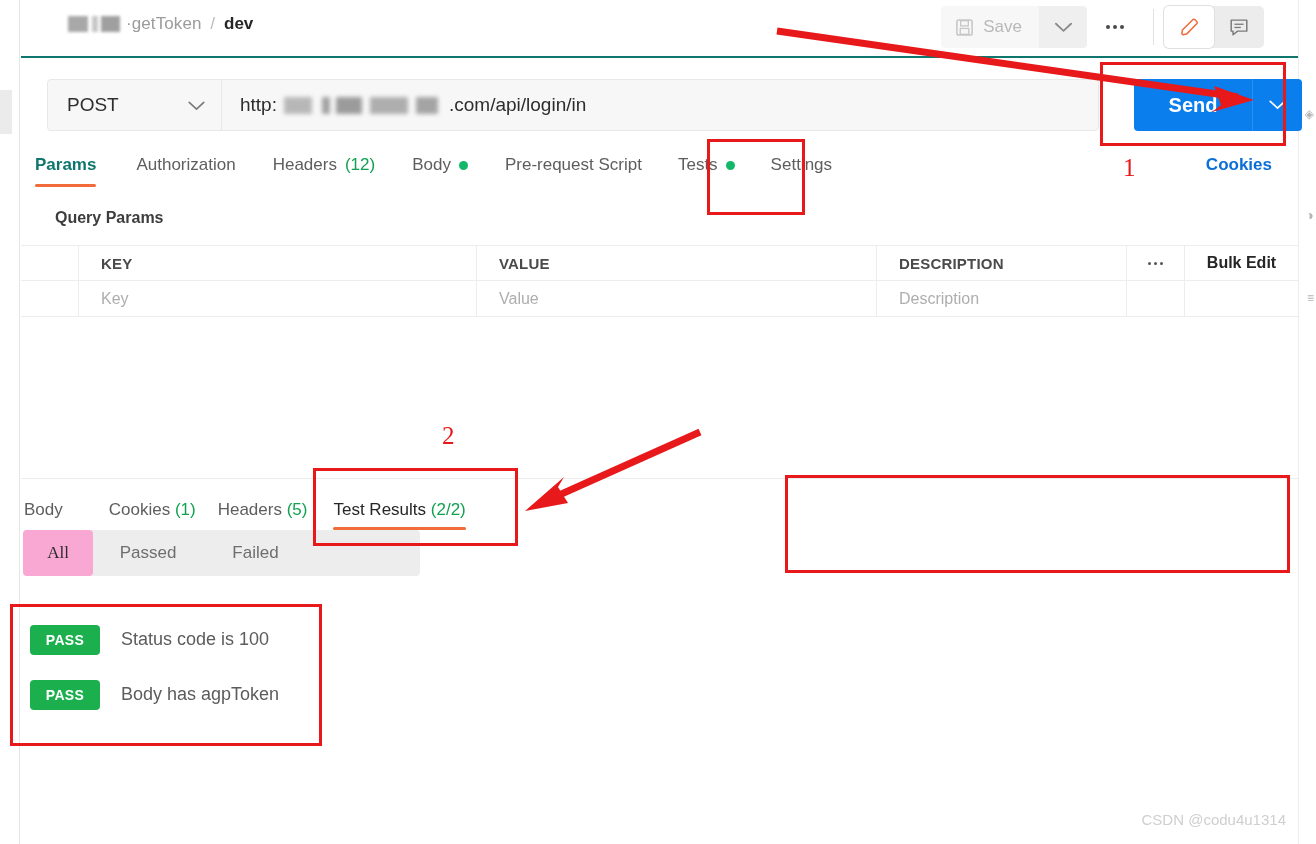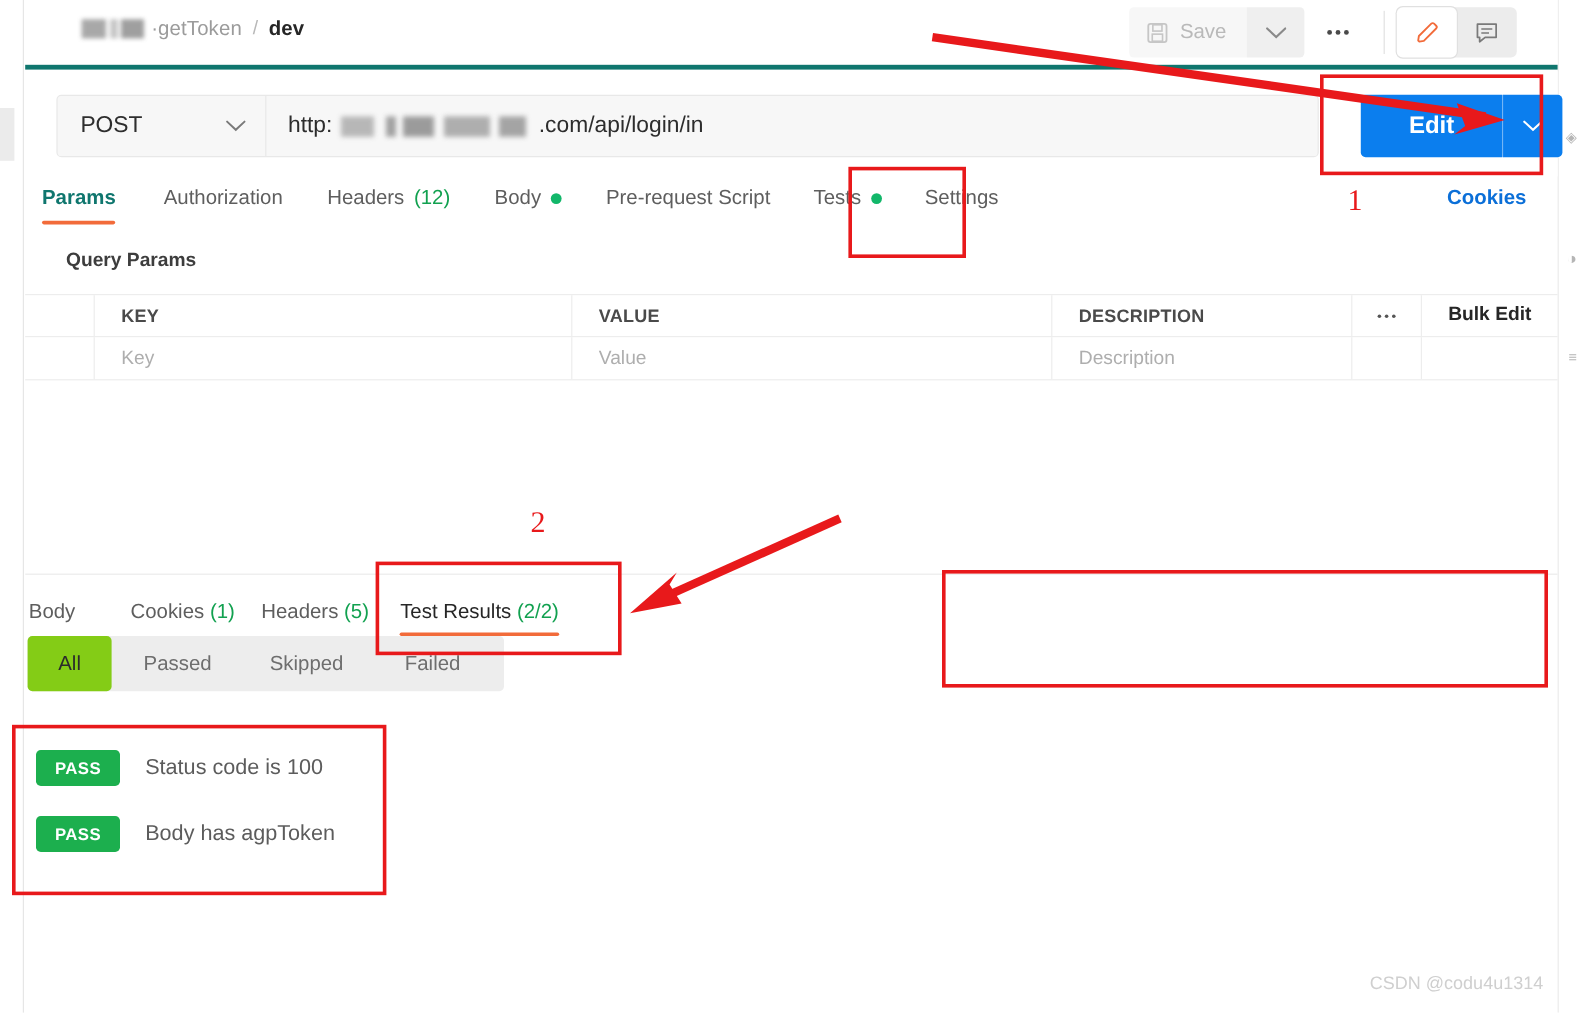--- a/index.html
+++ b/index.html
@@ -23,21 +23,21 @@
   
   .right-rail {
     position: absolute; right: 0; top: 0; width: 18px; height: 844px;
     background: #fff; border-left: 1px solid #ececec;
   }
   .rr-icon { position:absolute; right:2px; color:#b5b5b5; font-size:12px; line-height:1; }
 
   
   .header {
     position: absolute; left: 21px; top: 0; width: 1277px; height: 58px;
-    background: #fff; border-bottom: 4px solid #0f766e;
+    background: #fff; border-bottom: 2px solid #0f766e;
   }
   .crumb { position:absolute; left:47px; top:14px; display:flex; align-items:center; font-size:17px; }
   .crumb-blur {
     display:inline-block; width:56px; height:16px; margin-right:2px;
     background:
       linear-gradient(90deg,#9a9a9a 0 20px, transparent 20px 24px, #bdbdbd 24px 30px, transparent 30px 33px, #8f8f8f 33px 52px, transparent 52px);
     filter: blur(1.6px);
     opacity:.85;
     vertical-align: middle;
   }
@@ -133,21 +133,21 @@
   .globe { width:21px; height:21px; }
   .meta-green { color:#138a3a; }
   .meta-div { width:1px; height:22px; background:#e0e0e0; }
   .save-resp { color:#0b6fd8; font-weight:700; font-size:17px; }
   .save-resp-caret { color:#0b6fd8; font-size:14px; }
 
   
   .filters { position:absolute; left:23px; top:530px; width:397px; height:46px;
     background:#ededed; border-radius:4px; display:flex; align-items:center; }
   .fpill { height:46px; display:flex; align-items:center; justify-content:center; font-size:17px; color:#6e6e6e; }
-  .fpill.active { background:#84cc16; color:#2b2b2b; border-radius:4px; }
+  .fpill.active { background:#f9a8d4; color:#2b2b2b; border-radius:4px;font-family:Liberation Serif, serif; }
 
   
   .tests { position:absolute; left:30px; top:612px; }
   .test-row { display:flex; align-items:center; height:55px; }
   .pass-badge {
     width:70px; height:30px; background:#1caf4e; color:#fff; font-size:14px; font-weight:700;
     display:flex; align-items:center; justify-content:center; border-radius:4px; letter-spacing:.3px;
   }
   .test-name { margin-left:21px; font-size:18px; color:#5c5c5c; }
 
@@ -231,21 +231,21 @@
         </span>
       </div>
       <div class="url-sep"></div>
       <div class="url-text">
         <span>http:</span>
           <span class="url-blur"></span>
           <span>.com/api/login/in</span>
       </div>
     </div>
     <div class="send-wrap">
-      <div class="send-btn">Edit</div>
+      <div class="send-btn">Send</div>
       <div class="send-caret">
         <svg width="17" height="10" viewBox="0 0 18 11">
           <path d="M1 1.5 L9 9 L17 1.5" fill="none" stroke="#ffffff" stroke-width="1.9" stroke-linecap="round"></path>
         </svg>
       </div>
     </div>
   </div>
 
   <div class="req-tabs">
     <div class="rtab active" style="margin-left:14px;">
@@ -320,21 +320,20 @@
       <span>Test Results</span>
       <span class="cnt-green">(2/2)</span>
       <span class="ul"></span>
     </div>
   </div>
 
 
   <div class="filters">
     <div class="fpill active" style="width:70px;">All</div>
     <div class="fpill" style="width:110px;">Passed</div>
-    <div class="fpill" style="width:105px;">Skipped</div>
     <div class="fpill" style="width:105px;">Failed</div>
   </div>
 
   <div class="tests">
     <div class="test-row">
       <span class="pass-badge">PASS</span>
       <span class="test-name">Status code is 100</span>
     </div>
     <div class="test-row">
       <span class="pass-badge">PASS</span>

